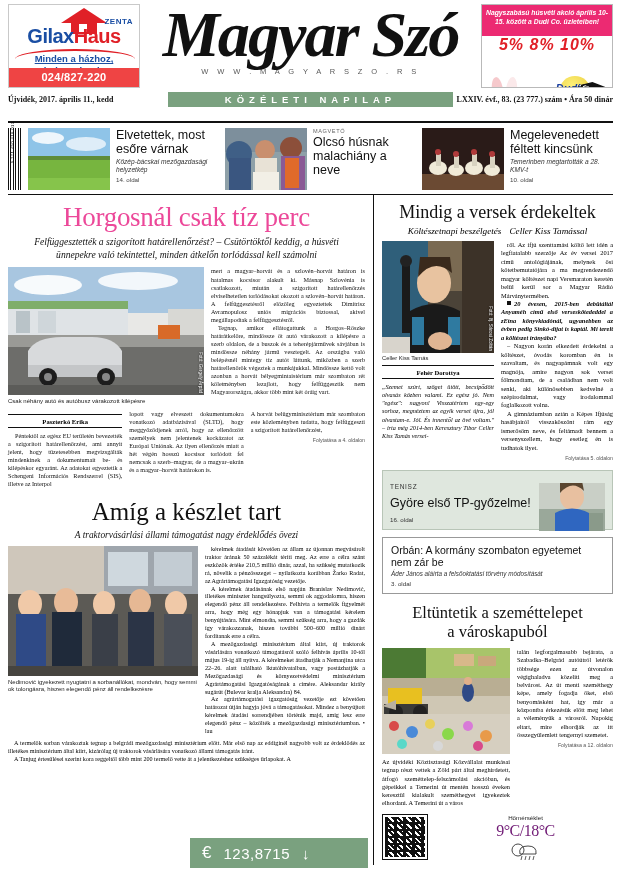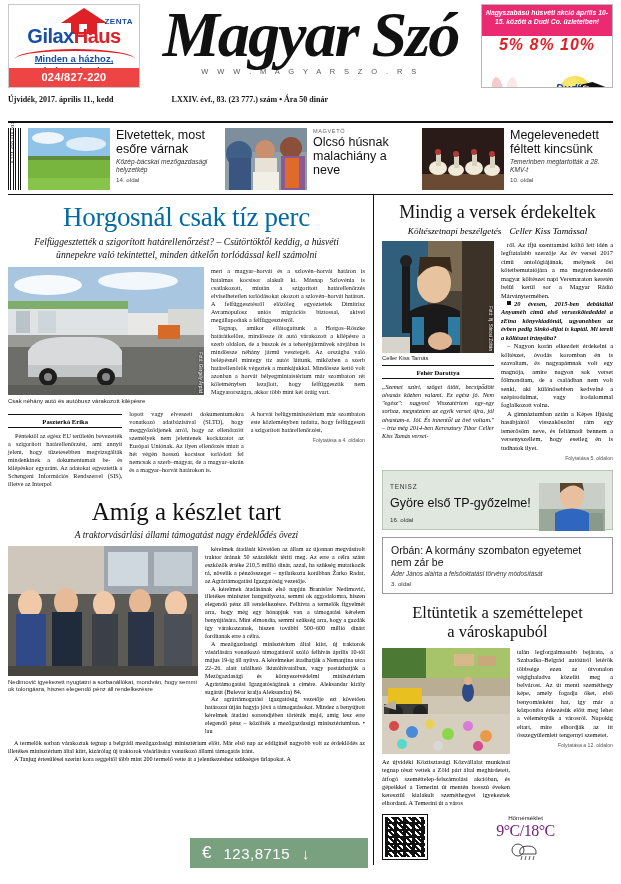--- a/index.html
+++ b/index.html
@@ -149,21 +149,21 @@
   }
   .rule-thin2 { border-top:1.6px solid #111; margin:4px 8px 0 8px; }
 
   
   .main { display:flex; padding:0 8px; gap:0; }
   .col-left { width:366px; padding-right:8px; border-right:1px solid #111; }
   .col-right { width:239px; padding-left:8px; }
 
   
   .lead-head {
-    text-align:center; font-size:27px; line-height:1.08; color:#0369a1; margin-top:8px;
+    text-align:center; font-size:27px; line-height:1.08; color:#ec4899; margin-top:8px;
     letter-spacing:-0.3px;
   }
   .lead-deck {
     text-align:center; font-style:italic; font-size:9.6px; line-height:1.32; margin-top:4px;
     color:#111; padding:0 6px;
   }
   .lead-body { display:flex; gap:7px; margin-top:6px; }
   .lead-photo-wrap { width:196px; flex:none; }
   .photo {
     width:100%; background:#ccd; position:relative; overflow:hidden; display:block;
@@ -328,20 +328,21 @@
           <div class="dudi-logo">
             <span>Dudi</span><span class="co">Co.</span>
           </div>
           <div class="dudi-site">www.dudico.co.rs</div>
         </div>
       </div>
     </div>
 
     <div class="band-row">
       <div class="band-left">Újvidék, 2017. április 11., kedd</div>
+      <div class="band-green">KÖZÉLETI NAPILAP</div>
       <div class="band-right">LXXIV. évf., 83. (23 777.) szám • Ára 50 dinár</div>
     </div>
   </div>
 
   <div class="rule-thick"></div>
 
   <div class="teasers">
     <div class="barcode">
       <div class="barcode-num">9 771 450 416 013</div>
     </div>

